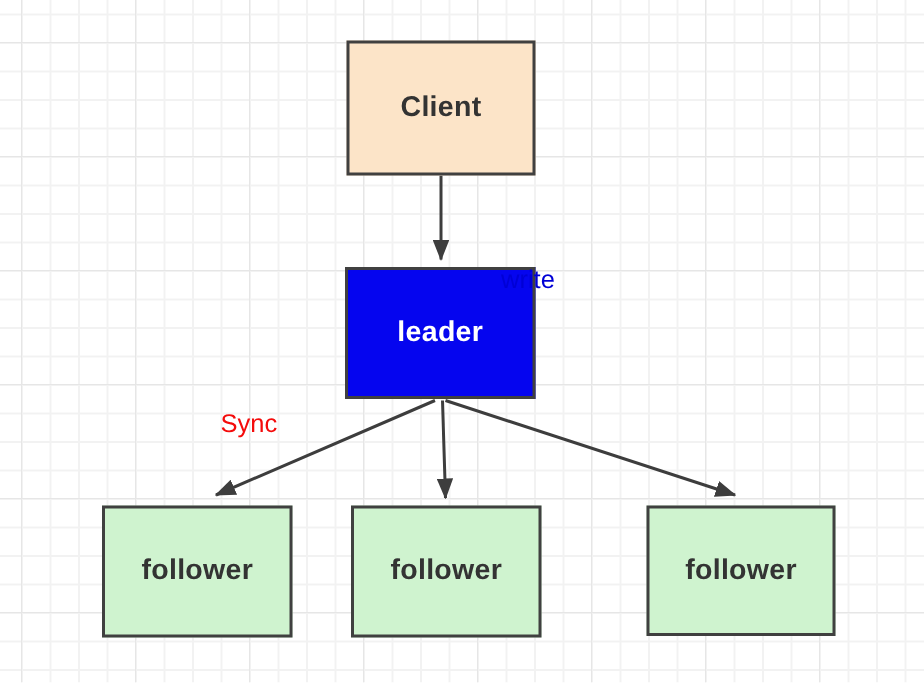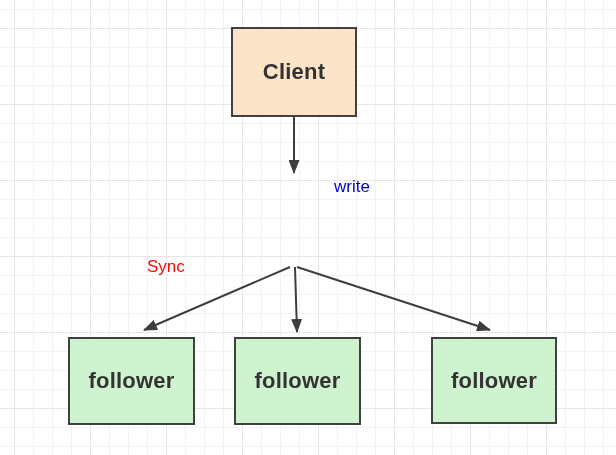--- a/index.html
+++ b/index.html
@@ -32,35 +32,35 @@
   }
   .edges line { stroke-width: 2px; }
   .node {
     position: absolute;
     box-sizing: border-box;
     border: 2px solid #404040;
     display: flex;
     align-items: center;
     justify-content: center;
     font-weight: bold;
-    font-size: 22px;
+    font-size: 19px;
     letter-spacing: 0.2px;
   }
   .node-client   { left: 231px; top:  27px; width: 126px; height: 90px; }
   .node-leader   { left: 230px; top: 178px; width: 127px; height: 88px; }
   .node-f1       { left:  68px; top: 337px; width: 127px; height: 88px; }
   .node-f2       { left: 234px; top: 337px; width: 127px; height: 88px; }
   .node-f3       { left: 431px; top: 337px; width: 126px; height: 87px; }
   .edge-label {
     position: absolute;
     font-size: 17px;
     white-space: nowrap;
   }
   .edge-label-write { left: 334px; top: 133px; }
-  .edge-label-sync  { left: 147px; top: 257px; }
+  .edge-label-sync  { left: 147px; top: 273px; }
 </style>
 </head>
 <body>
 
 <div class="canvas">
 
   <svg class="edges" viewBox="0 0 616 455" xmlns="http://www.w3.org/2000/svg">
     <defs>
       <marker id="arrowhead" markerUnits="userSpaceOnUse" markerWidth="14" markerHeight="11" refX="13" refY="5.5" orient="auto">
         <path d="M0,0 L14,5.5 L0,11 Z" fill="#3d3d3d"></path>
@@ -69,20 +69,23 @@
     <line x1="294" y1="117" x2="294" y2="173" marker-end="url(#arrowhead)" stroke="#3d3d3d"></line>
     <line x1="290" y1="267" x2="144" y2="330" marker-end="url(#arrowhead)" stroke="#3d3d3d"></line>
     <line x1="295" y1="267" x2="297" y2="332" marker-end="url(#arrowhead)" stroke="#3d3d3d"></line>
     <line x1="297" y1="267" x2="490" y2="330" marker-end="url(#arrowhead)" stroke="#3d3d3d"></line>
   </svg>
 
   <div class="node node-client" style="background-color: rgb(252, 228, 200); color: rgb(51, 51, 51);">
     <span>Client</span>
   </div>
 
+  <div class="node node-leader" style="background-color: rgb(5, 5, 239); color: rgb(255, 255, 255);">
+    <span>leader</span>
+  </div>
 
   <div class="node node-f1" style="background-color: rgb(207, 243, 207); color: rgb(51, 51, 51);">
     <span>follower</span>
   </div>
 
   <div class="node node-f2" style="background-color: rgb(207, 243, 207); color: rgb(51, 51, 51);">
     <span>follower</span>
   </div>
 
   <div class="node node-f3" style="background-color: rgb(207, 243, 207); color: rgb(51, 51, 51);">

